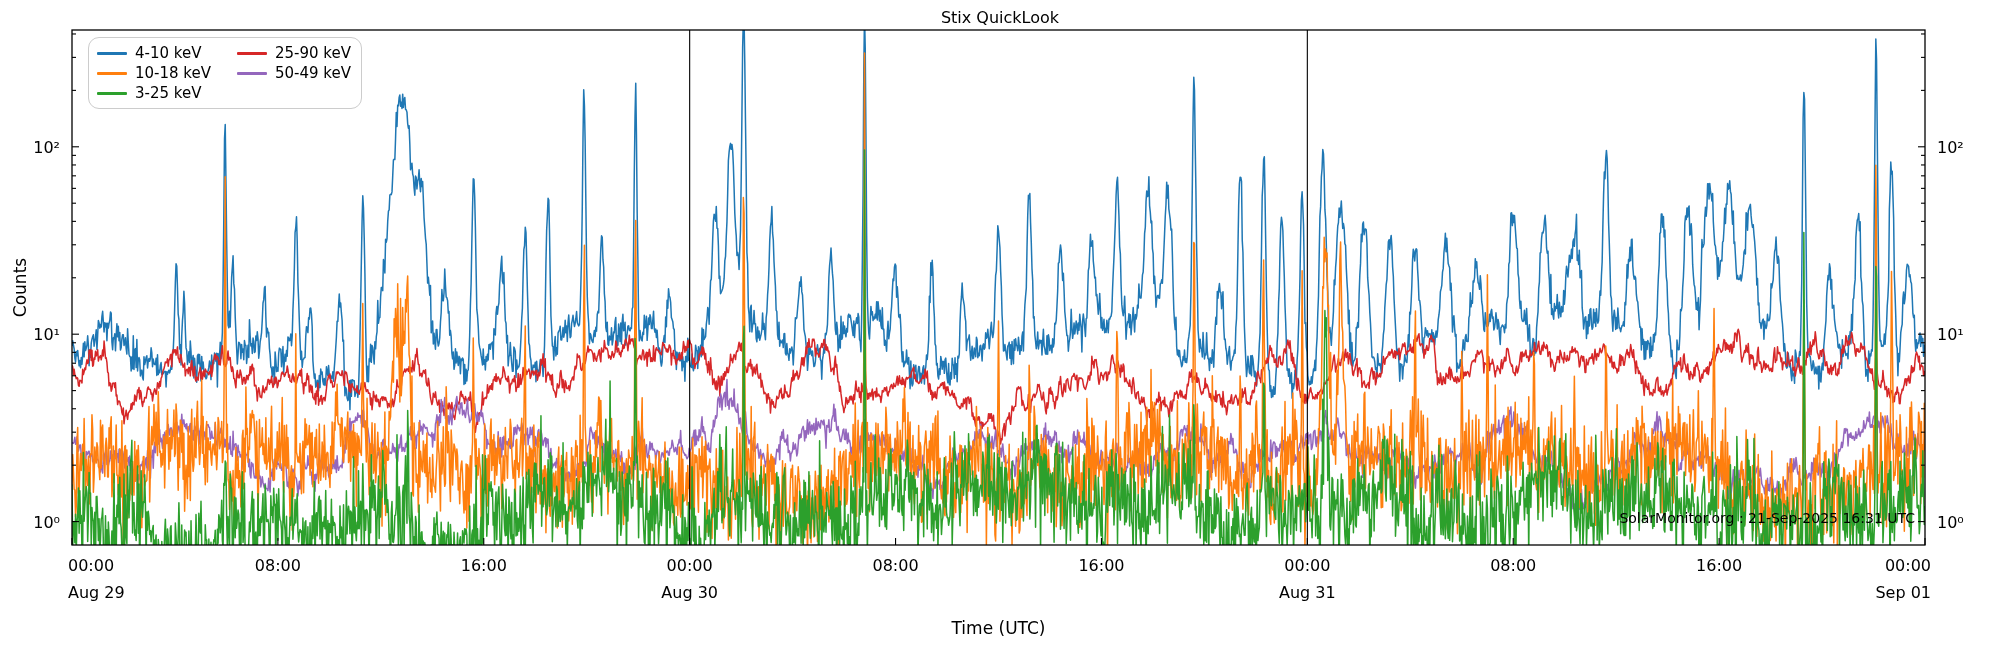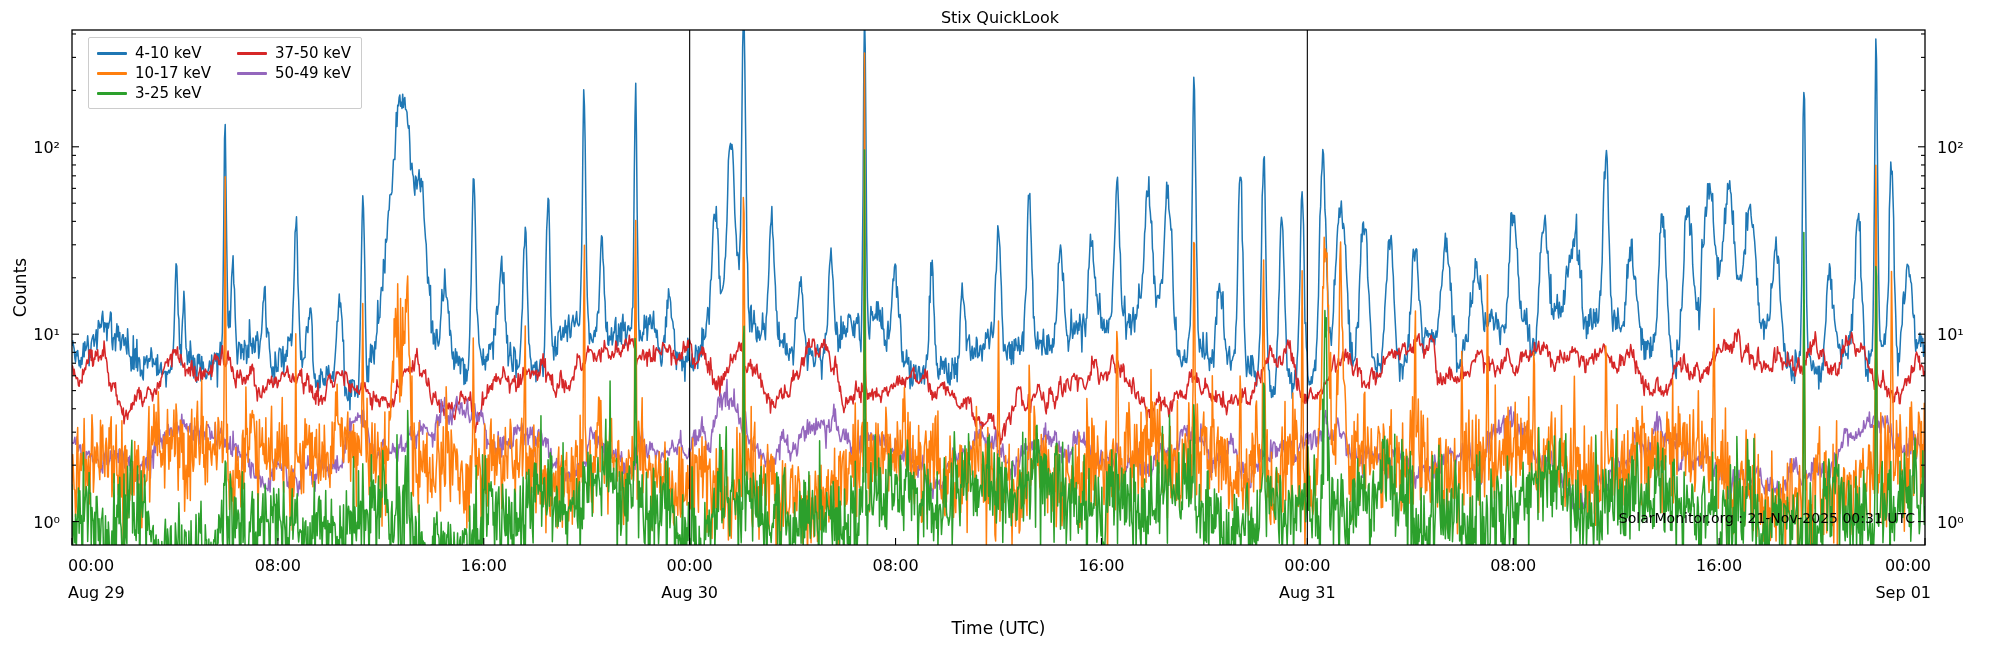--- a/index.html
+++ b/index.html
@@ -33,21 +33,21 @@
     position: absolute;
     left: 0;
     top: 0;
   }
   #legend-box {
     position: absolute;
     left: 88px;
     top: 37px;
     background: rgba(255,255,255,0.92);
     border: 1px solid #cccccc;
-    border-radius: 2px;
+    border-radius: 11px;
     padding: 6px 10px 6px 8px;
     display: grid;
     grid-template-columns: auto auto;
     column-gap: 26px;
     row-gap: 2px;
     font-size: 15px;
     z-index: 5;
   }
   .legend-entry {
     display: flex;
@@ -180,31 +180,31 @@
       </g>
     </svg>
 
   <div id="legend-box">
       <div class="legend-entry">
         <span class="legend-swatch" style="background: rgb(31, 119, 180);"></span>
         <span class="legend-label">4-10 keV</span>
       </div>
       <div class="legend-entry">
         <span class="legend-swatch" style="background: rgb(214, 39, 40);"></span>
-        <span class="legend-label">37-50 keV</span>
+        <span class="legend-label">25-90 keV</span>
       </div>
       <div class="legend-entry">
         <span class="legend-swatch" style="background: rgb(255, 127, 14);"></span>
-        <span class="legend-label">10-17 keV</span>
+        <span class="legend-label">10-18 keV</span>
       </div>
       <div class="legend-entry">
         <span class="legend-swatch" style="background: rgb(148, 103, 189);"></span>
         <span class="legend-label">50-49 keV</span>
       </div>
       <div class="legend-entry">
         <span class="legend-swatch" style="background: rgb(44, 160, 44);"></span>
         <span class="legend-label">3-25 keV</span>
       </div>
     </div>
 
-  <div id="credit" style="left: 1915px; top: 510px; transform: translateX(-100%);">SolarMonitor.org : 21-Nov-2025 00:31 UTC</div>
+  <div id="credit" style="left: 1915px; top: 510px; transform: translateX(-100%);">SolarMonitor.org : 21-Sep-2025 16:31 UTC</div>
 
 </div>
 
 </body></html>

